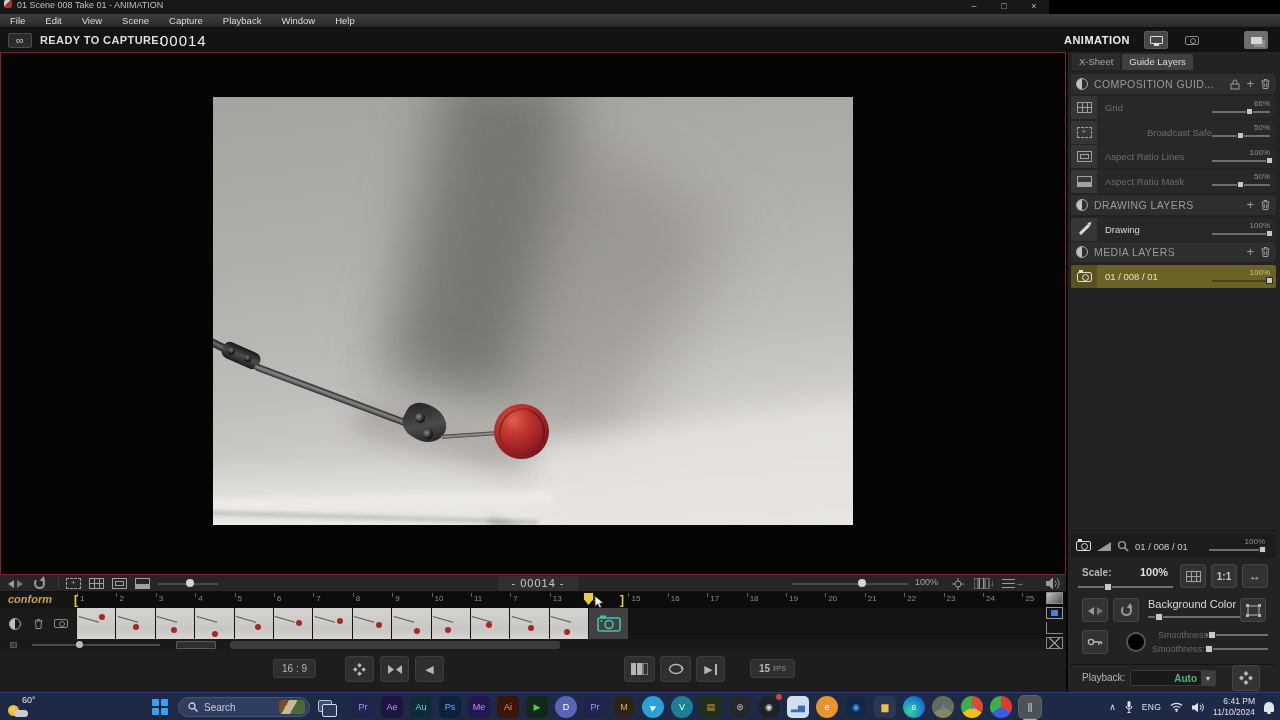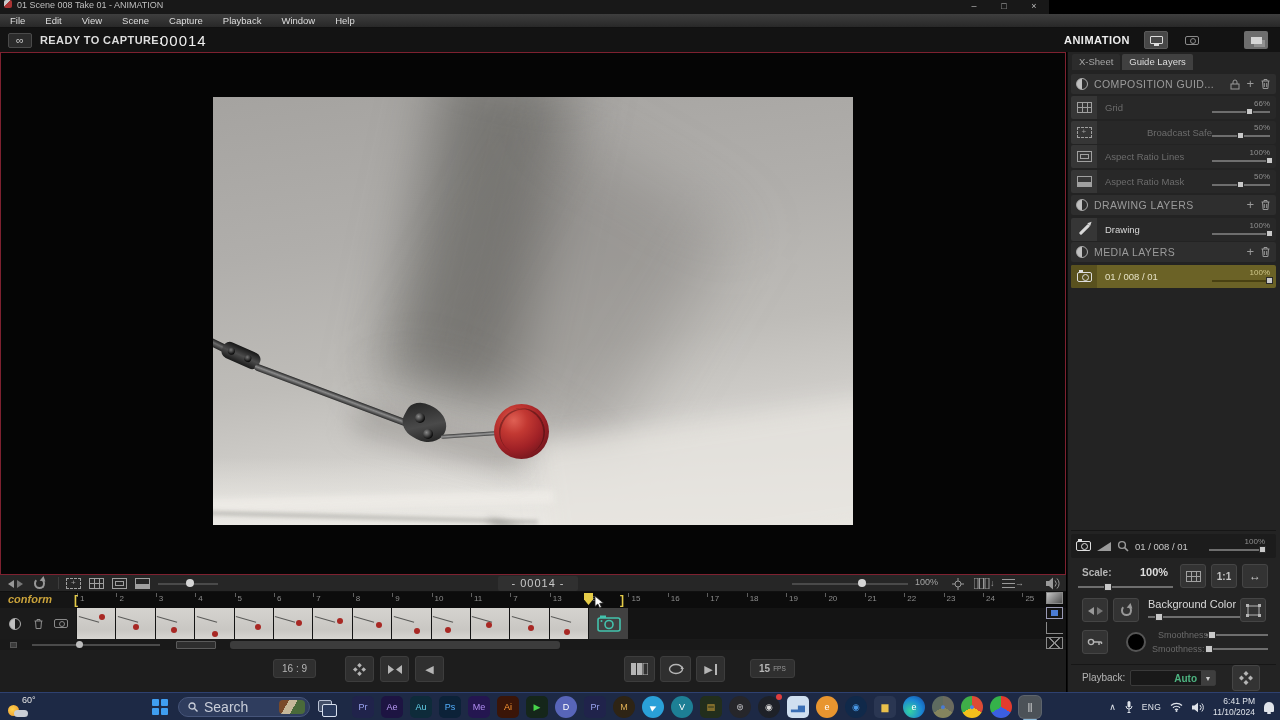--- a/index.html
+++ b/index.html
@@ -162,21 +162,21 @@
 
   
   .taskbar{left:0;top:692px;width:1280px;height:28px;background:#1d2945;border-top:1px solid #2e4170;display:flex;align-items:center}
   .weather{position:absolute;left:6px;top:2px;width:44px;height:24px}
   .sun{position:absolute;left:2px;top:10px;width:11px;height:11px;border-radius:50%;background:radial-gradient(circle at 40% 40%,#ffd34e,#e8902a)}
   .cloudlet{position:absolute;left:8px;top:15px;width:14px;height:7px;border-radius:5px;background:#c9cdd4}
   .temp{position:absolute;left:16px;top:0;font-size:9px;color:#e5e5e5}
   .start{position:absolute;left:152px;top:6px;width:16px;height:16px;display:grid;grid-template-columns:7px 7px;grid-template-rows:7px 7px;gap:2px}
   .start i{background:#3f9ef0;border-radius:1px}
   .search-pill{position:absolute;left:178px;top:4px;width:132px;height:20px;background:#2f3d5e;border:1px solid #46557a;border-radius:11px;display:flex;align-items:center;gap:6px;padding:0 4px 0 9px}
-  .search-pill .txt{flex:1;font-size:14px;color:#c9ced9}
+  .search-pill .txt{flex:1;font-size:10px;color:#c9ced9}
   .search-img{width:26px;height:14px;border-radius:4px;background:linear-gradient(120deg,#7a4a2a 30%,#c7b89a 30% 55%,#4a6a3a 55%)}
   .taskview{position:absolute;left:318px;top:7px;width:14px;height:12px;border:1px solid #b9c2d4;border-radius:2px;background:rgba(185,194,212,.25)}
   .taskview::after{content:"";position:absolute;left:3px;top:3px;width:13px;height:11px;border:1px solid #d8e0ee;border-radius:2px;background:#2a3a5c}
   .apps{position:absolute;left:352px;top:3px;height:22px;display:flex;gap:7px}
   .tb-app{width:22px;height:22px;border-radius:5px;display:flex;align-items:center;justify-content:center;font-size:9px;font-weight:bold;position:relative;flex:0 0 22px}
   .tb-app.round{border-radius:50%}
   .tb-app.active{background:#4c5258;box-shadow:0 0 0 1px #5d646c}
   .tb-app.active::after{content:"";position:absolute;bottom:-3px;left:4px;width:14px;height:2px;background:#8ab8d8;border-radius:1px}
   .tb-glyph{line-height:1}
   .tb-badge{position:absolute;top:-2px;right:-2px;width:6px;height:6px;border-radius:50%}

